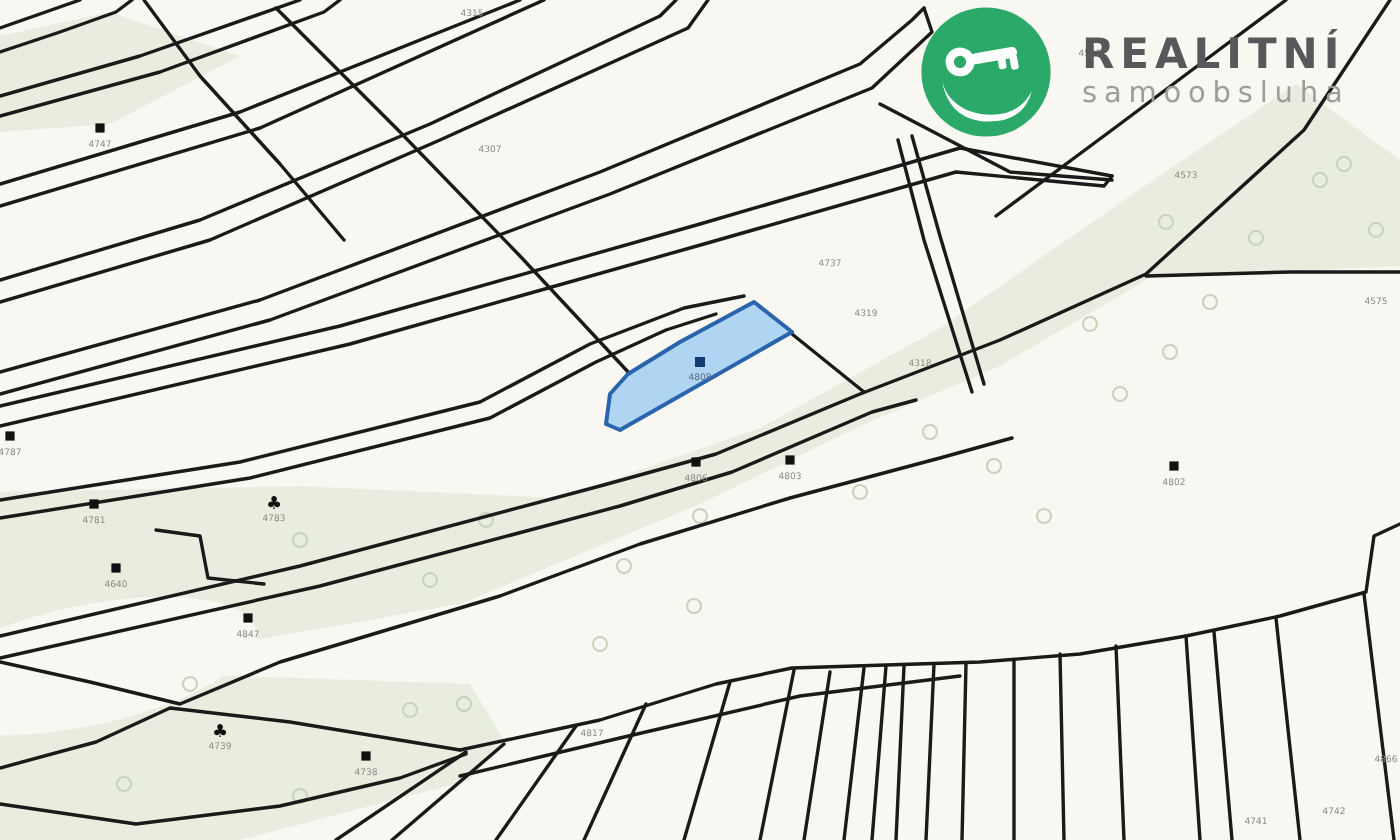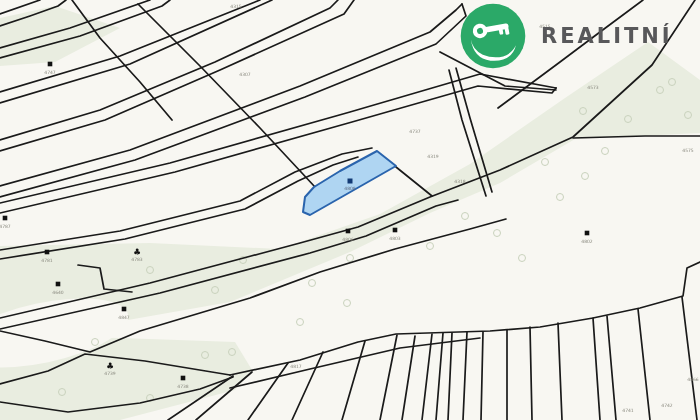--- a/index.html
+++ b/index.html
@@ -164,15 +164,16 @@
         <rect x="8" y="-7" width="4.5" height="7" rx="1.5" fill="#ffffff"></rect>
         <rect x="15" y="-7" width="4.5" height="8.5" rx="1.5" fill="#ffffff"></rect>
         <circle cx="-14" cy="-8.5" r="8.5" fill="#ffffff"></circle>
         <circle cx="-14" cy="-8.5" r="3.6" fill="#2ba968"></circle>
       </g>
       <path d="M -26,4 Q -24,16 -12,22 Q 0,27 12,24 Q 22,21 27,11
                Q 22,31 -3,29 Q -23,26 -26,4 Z" fill="#ffffff"></path>
     </svg>
     <div class="logo-text">
       <div class="brand-top">REALITNÍ</div>
+      <div class="brand-sub">samoobsluha</div>
     </div>
   </div>
 </div>
 
 </body></html>

